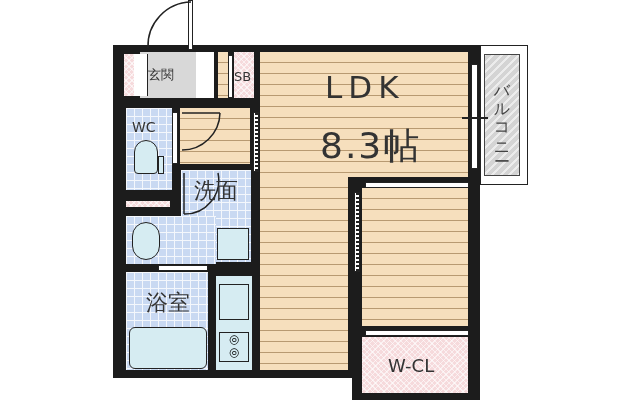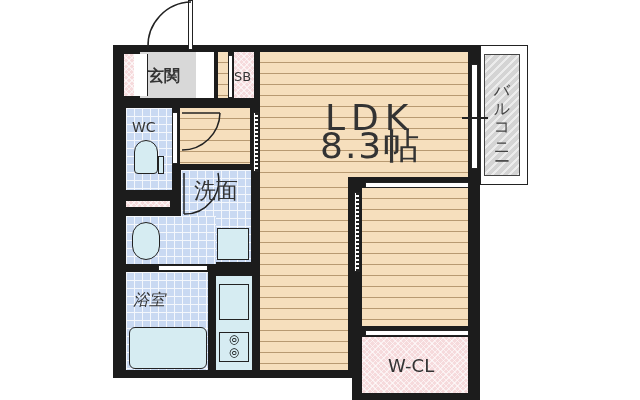--- a/index.html
+++ b/index.html
@@ -19,21 +19,21 @@
 </head>
 <body>
 
 <div class="abs" style="left:0;top:0;width:640px;height:400px;">
 
   <div class="abs wall" style="left:113px;top:45px;width:367px;height:333px;"></div>
   <div class="abs wall" style="left:352px;top:178px;width:128px;height:222px;"></div>
 
   <div class="abs wood" style="left:260px;top:52px;width:208px;height:125px;"></div>
   <div class="abs wood" style="left:260px;top:177px;width:88px;height:193px;"></div>
-  <div class="abs lbl" style="left:325px;top:100px;font-size:36px;letter-spacing:6px;">LDK</div>
+  <div class="abs lbl" style="left:325px;top:72px;font-size:31px;letter-spacing:6px;">LDK</div>
   <div class="abs lbl" style="left:320px;top:128px;font-size:36px;letter-spacing:2px;">8.3帖</div>
 
   <div class="abs wood" style="left:362px;top:188px;width:106px;height:138px;"></div>
 
   <div class="abs win" style="left:365px;top:182px;width:104px;height:6px;"></div>
 
   <div class="abs dotted" style="left:354px;top:192px;width:6px;height:80px;"></div>
 
   <div class="abs pinkhatch" style="left:362px;top:337px;width:106px;height:56px;"></div>
   <div class="abs win" style="left:365px;top:330px;width:104px;height:6px;"></div>
@@ -41,21 +41,21 @@
 
   <div class="abs" style="left:480px;top:45px;width:48px;height:140px;border:1.5px solid #222;background:#fff;"></div>
   <div class="abs grayhatch" style="left:484px;top:54px;width:36px;height:122px;border:1.5px solid #444;"></div>
   <div class="abs lbl" style="left:494px;top:72px;font-size:16px;writing-mode:vertical-rl;color:#444;letter-spacing:2px;">バルコニー</div>
   <div class="abs win" style="left:471px;top:64px;width:7px;height:105px;"></div>
   <div class="abs" style="left:462px;top:117px;width:26px;height:1.5px;background:#222;"></div>
 
   <div class="abs genkan" style="left:140px;top:52px;width:56px;height:46px;"></div>
   <div class="abs pinkhatch" style="left:124px;top:54px;width:10px;height:42px;"></div>
   <div class="abs" style="left:134px;top:54px;width:14px;height:42px;background:#fff;border-right:1.5px solid #222;"></div>
-  <div class="abs lbl" style="left:148px;top:68px;font-size:16px;font-weight:bold;">玄関</div>
+  <div class="abs lbl" style="left:148px;top:68px;font-size:13px;">玄関</div>
   <div class="abs" style="left:196px;top:52px;width:18px;height:46px;background:#fff;"></div>
 
   <div class="abs" style="left:188px;top:0;width:5px;height:50px;background:#fff;border:1.5px solid #222;"></div>
   <svg class="abs" style="left:145px;top:0;" width="50" height="52">
       <path d="M46 2 A44 44 0 0 0 3 48" fill="none" stroke="#222" stroke-width="1.5"></path>
     </svg>
 
   <div class="abs wood" style="left:218px;top:52px;width:10px;height:46px;"></div>
   <div class="abs pinkhatch" style="left:234px;top:52px;width:20px;height:46px;"></div>
   <div class="abs lbl" style="left:234px;top:70px;font-size:13px;">SB</div>
@@ -80,20 +80,20 @@
   <svg class="abs" style="left:182px;top:170px;" width="40" height="50">
       <path d="M36 3 A34 34 0 0 1 2 44" fill="none" stroke="#222" stroke-width="1.5"></path>
       <line x1="2" y1="3" x2="2" y2="44" stroke="#222" stroke-width="1.5"></line>
     </svg>
   <div class="abs lbl" style="left:194px;top:180px;font-size:22px;font-family:Liberation Serif, serif;">洗面</div>
   <div class="abs fixture" style="left:132px;top:222px;width:28px;height:38px;border-radius:14px;"></div>
   <div class="abs fixture" style="left:217px;top:228px;width:32px;height:32px;"></div>
 
   <div class="abs tile" style="left:126px;top:272px;width:82px;height:98px;"></div>
   <div class="abs" style="left:158px;top:265px;width:50px;height:6px;background:#fff;border:1px solid #222;"></div>
-  <div class="abs lbl" style="left:133px;top:292px;font-size:16px;font-style:italic;">浴室</div>
+  <div class="abs lbl" style="left:146px;top:292px;font-size:22px;">浴室</div>
   <div class="abs fixture" style="left:129px;top:327px;width:78px;height:42px;border-radius:6px;"></div>
 
   <div class="abs fixture" style="left:216px;top:276px;width:36px;height:94px;border:none;"></div>
   <div class="abs fixture" style="left:219px;top:284px;width:30px;height:36px;"></div>
   <div class="abs fixture" style="left:219px;top:332px;width:30px;height:30px;font-size:12px;line-height:13px;text-align:center;">◎<br>◎</div>
 
 </div>
 
 </body></html>

